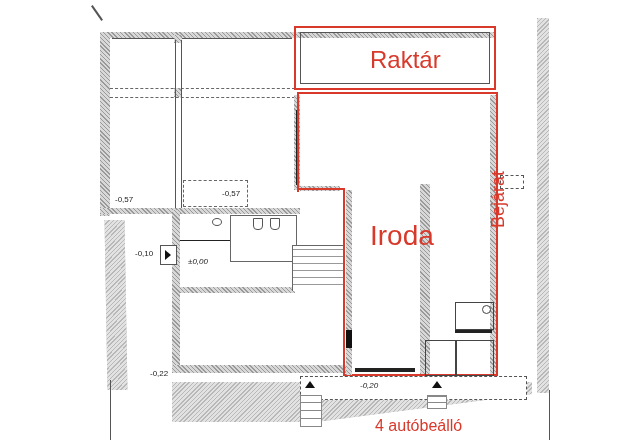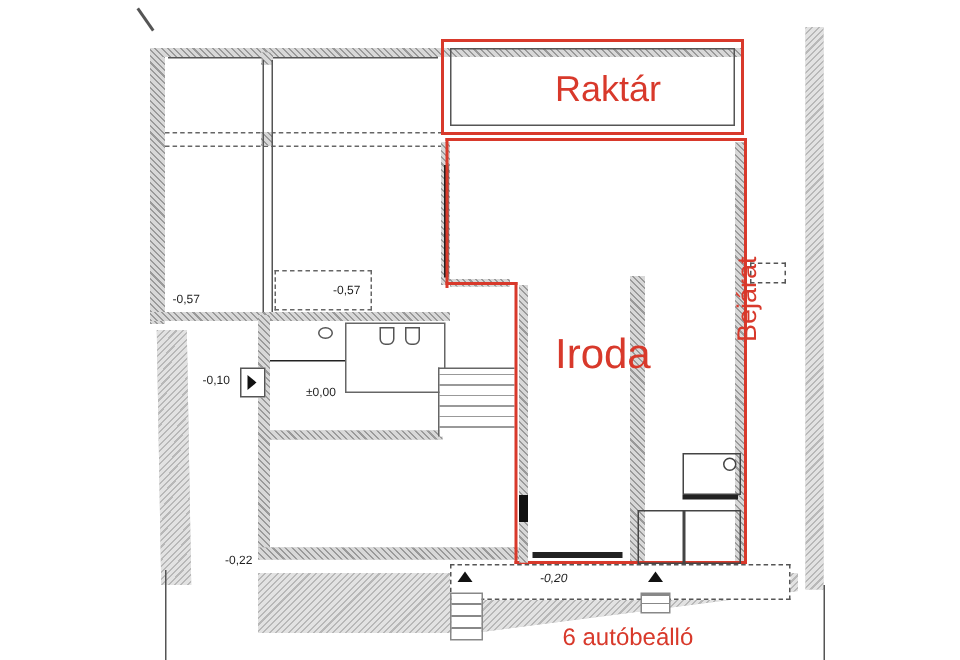--- a/index.html
+++ b/index.html
@@ -86,19 +86,19 @@
 
 <div class="abs" style="left:500px;top:175px;width:22px;height:12px;border:1px dashed #555;"></div>
 
 <div class="speckle" style="left:172px;top:382px;width:360px;height:40px;clip-path:polygon(0 0,100% 0,100% 30%,40% 100%,0 100%);"></div>
 <div class="abs" style="left:300px;top:376px;width:225px;height:22px;border:1px dashed #555;background:#fff;"></div>
 <div class="abs" style="left:300px;top:395px;width:20px;height:30px;background:repeating-linear-gradient(0deg,#fff 0 7px,#888 7px 8px);border:1px solid #888;"></div>
 <div class="abs" style="left:427px;top:395px;width:18px;height:12px;background:repeating-linear-gradient(0deg,#fff 0 5px,#888 5px 6px);border:1px solid #888;"></div>
 <div class="abs" style="left:305px;top:381px;width:0;height:0;border-bottom:7px solid #111;border-left:5px solid transparent;border-right:5px solid transparent;"></div>
 <div class="abs" style="left:432px;top:381px;width:0;height:0;border-bottom:7px solid #111;border-left:5px solid transparent;border-right:5px solid transparent;"></div>
 
-<div class="lbl" style="left:375px;top:417px;font-size:16px;">6 autóbeálló</div>
+<div class="lbl" style="left:375px;top:417px;font-size:16px;">4 autóbeálló</div>
 
 <div class="mark" style="left:115px;top:196px;">-0,57</div>
 <div class="mark" style="left:135px;top:218px;margin-top:32px;">-0,10</div>
 <div class="mark" style="left:150px;top:370px;">-0,22</div>
-<div class="mark" style="left:204px;top:258px;">±0,00</div>
+<div class="mark" style="left:188px;top:258px;font-style:italic;">±0,00</div>
 <div class="mark" style="left:360px;top:382px;font-style:italic;">-0,20</div>
 
 </body></html>

